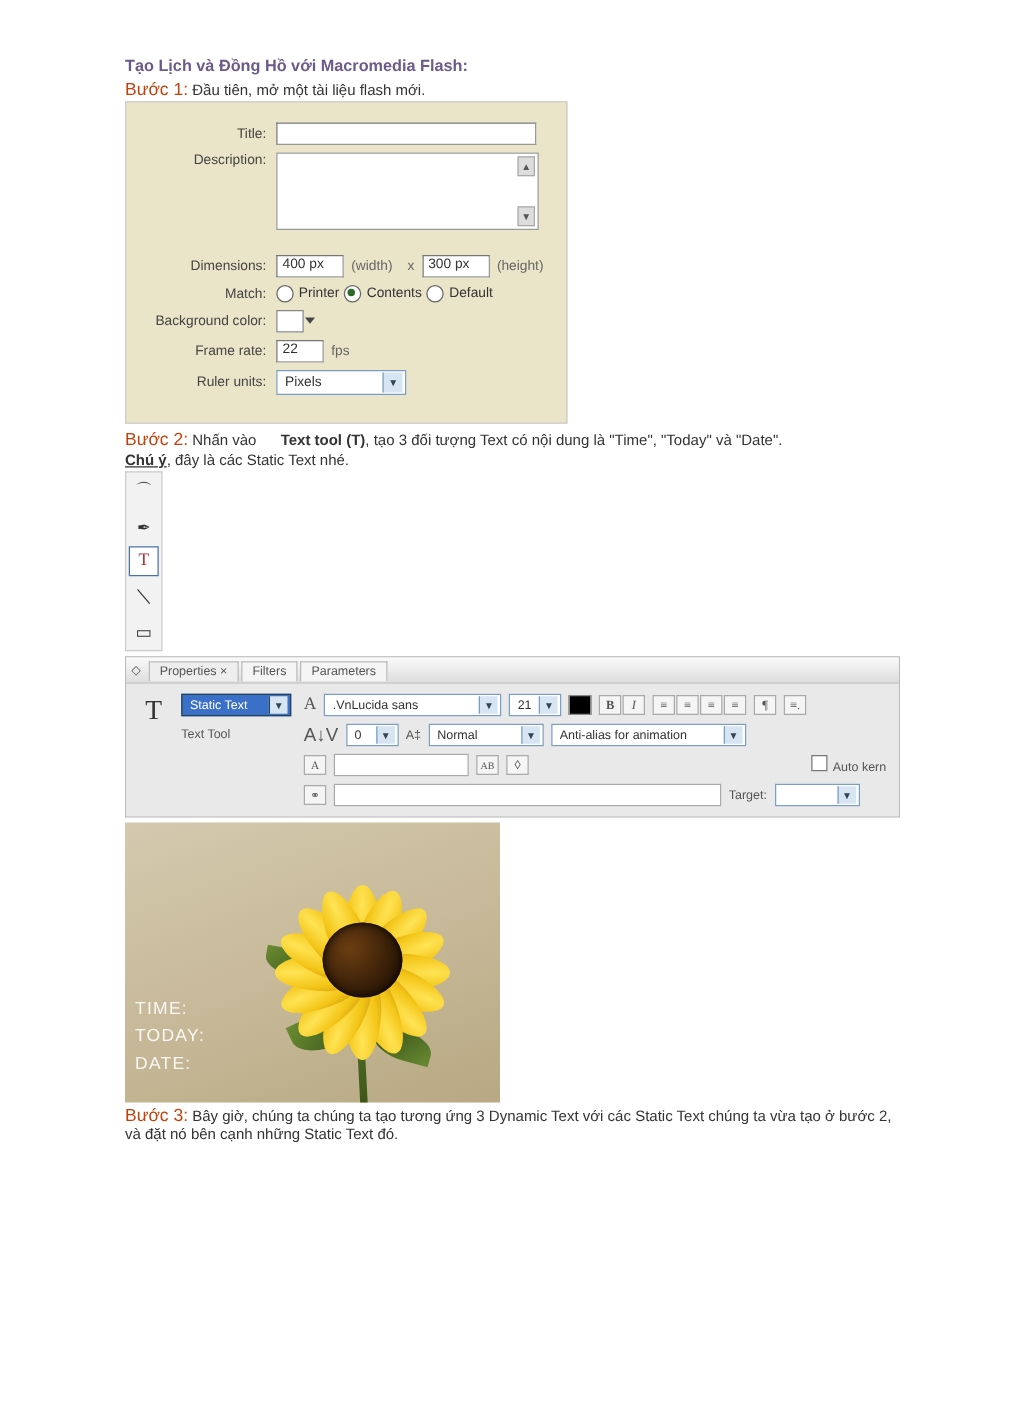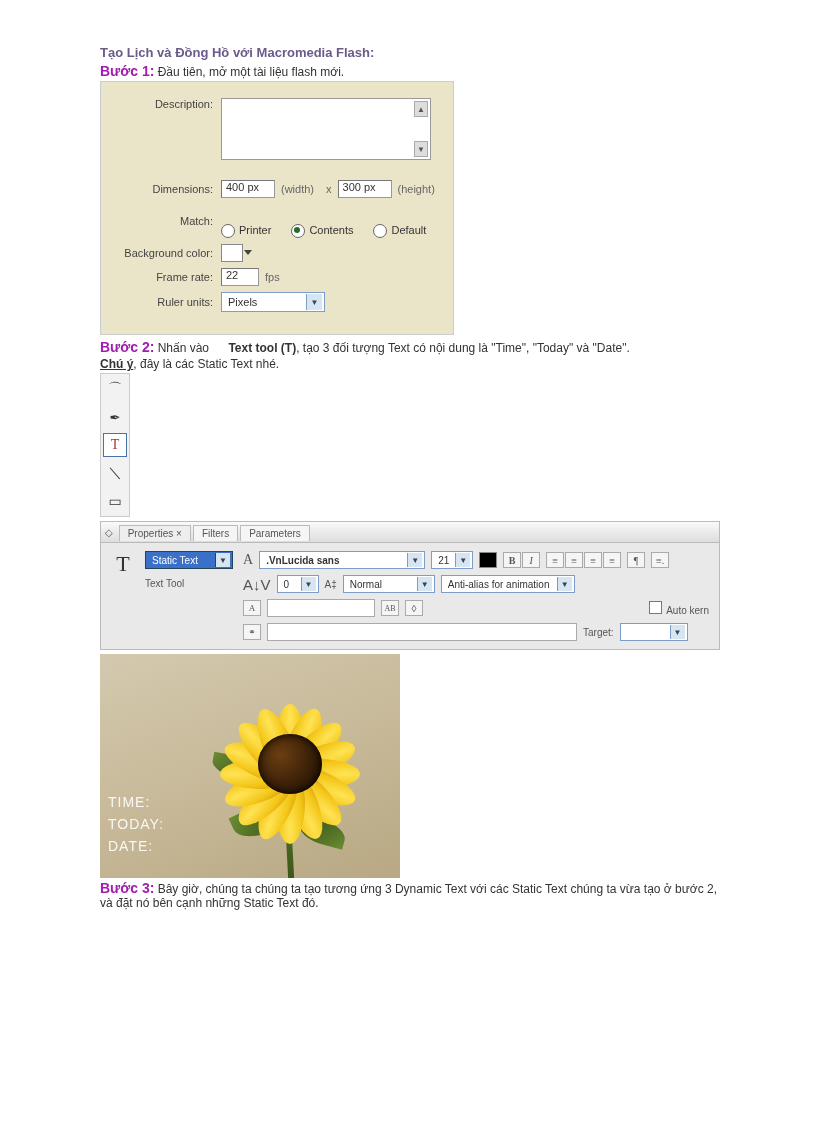--- a/index.html
+++ b/index.html
@@ -19,23 +19,23 @@
     font-weight: bold;
     color: #6b5a8a;
     font-size: 13px;
     margin-bottom: 3px;
   }
   .step-line {
     margin: 2px 0;
     color: #333;
   }
   .step-label {
-    font-weight: bold;
+    font-weight: normal;
     font-size: 14px;
-    color: #a21caf;
+    color: #c2410c;
   }
   .inline-bold {
     font-weight: bold;
     margin-left: 16px;
   }
   .underline-bold {
     font-weight: bold;
     text-decoration: underline;
   }
 
@@ -97,21 +97,21 @@
   .unit { margin: 0 6px; color:#666;}
   .radio {
     width:12px;height:12px;border:1px solid #666;border-radius:50%;
     background:#fff;display:inline-block;margin-right:4px;vertical-align:middle;
     position:relative;
   }
   .radio.checked::after{
     content:"";position:absolute;left:2px;top:2px;width:6px;height:6px;
     border-radius:50%;background:#2a6b2a;
   }
-  .radio-group { display:flex; gap:20px; align-items:flex-start;margin-top:20px;}
+  .radio-group { display:flex; gap:4px; align-items:flex-start;}
   .color-swatch {
     width:20px;height:16px;background:#fff;border:1px solid #888;
     position:relative;
   }
   .color-swatch::after{
     content:"";position:absolute;right:-10px;top:5px;
     border-left:4px solid transparent;border-right:4px solid transparent;
     border-top:5px solid #444;
   }
   .framerate-input{ width:38px; text-align:left;padding-left:4px;}
@@ -178,24 +178,24 @@
     display:flex;align-items:center;justify-content:center;font-size:8px;border-left:1px solid #245;}
   .tiny-label{font-size:10px;color:#555;margin-top:3px;}
   .prop-row{display:flex;align-items:center;gap:6px;font-size:10px;color:#555;}
   .mini-select{
     height:18px;background:#fff;border:1px solid #7a9ec7;
     display:flex;align-items:center;justify-content:space-between;
     padding:0 2px 0 6px;font-size:10px;box-sizing:border-box;color:#333;
   }
   .mini-select .chev{width:14px;height:14px;background:#d7e4f2;color:#345;
     display:flex;align-items:center;justify-content:center;font-size:8px;border-left:1px solid #7a9ec7;}
-  .font-select{width:166px;font-weight:bold;}
+  .font-select{width:142px;}
   .num-select{width:42px;}
   .mode-select{width:92px;}
-  .aa-select{width:134px;}
+  .aa-select{width:156px;}
   .sw{width:16px;height:14px;border:1px solid #888;background:#000;display:inline-block;}
   .fmt-btn{width:16px;height:14px;border:1px solid #aaa;background:#f5f5f5;
     display:inline-flex;align-items:center;justify-content:center;font-size:10px;
     font-family:"Times New Roman",serif;}
   .fmt-group{display:flex;gap:1px;}
   .long-input{
     height:18px;background:#fff;border:1px solid #aaa;box-sizing:border-box;
   }
   .w310{width:310px;}
   .chk{width:11px;height:11px;border:1px solid #777;background:#fff;display:inline-block;margin-right:4px;}
@@ -244,20 +244,24 @@
 <body>
 
 <div class="page">
   <div class="title-line">Tạo Lịch và Đồng Hồ với Macromedia Flash:</div>
 
   <div class="step-line">
     <span class="step-label">Bước 1:</span><span> Đầu tiên, mở một tài liệu flash mới.</span>
   </div>
 
   <div class="dialog">
+    <div class="dlg-row">
+      <div class="lbl">Title:</div>
+      <div class="txt title-input"></div>
+    </div>
     <div class="dlg-row" style="align-items:flex-start;">
       <div class="lbl">Description:</div>
       <div class="desc-input">
         <div class="desc-scroll">
           <div class="arrow-up">▲</div>
           <div class="arrow-down">▼</div>
         </div>
       </div>
     </div>
     <div style="height:8px;"></div>

